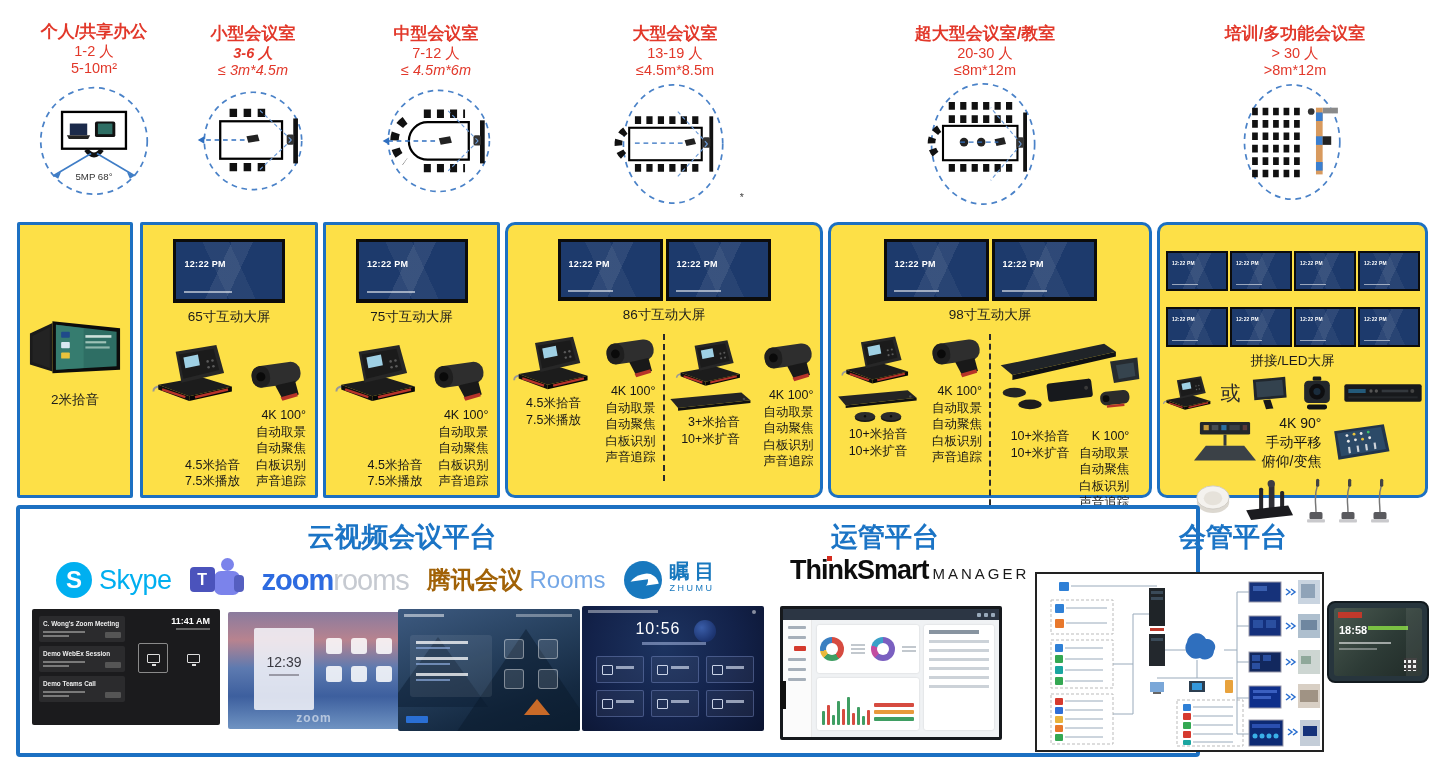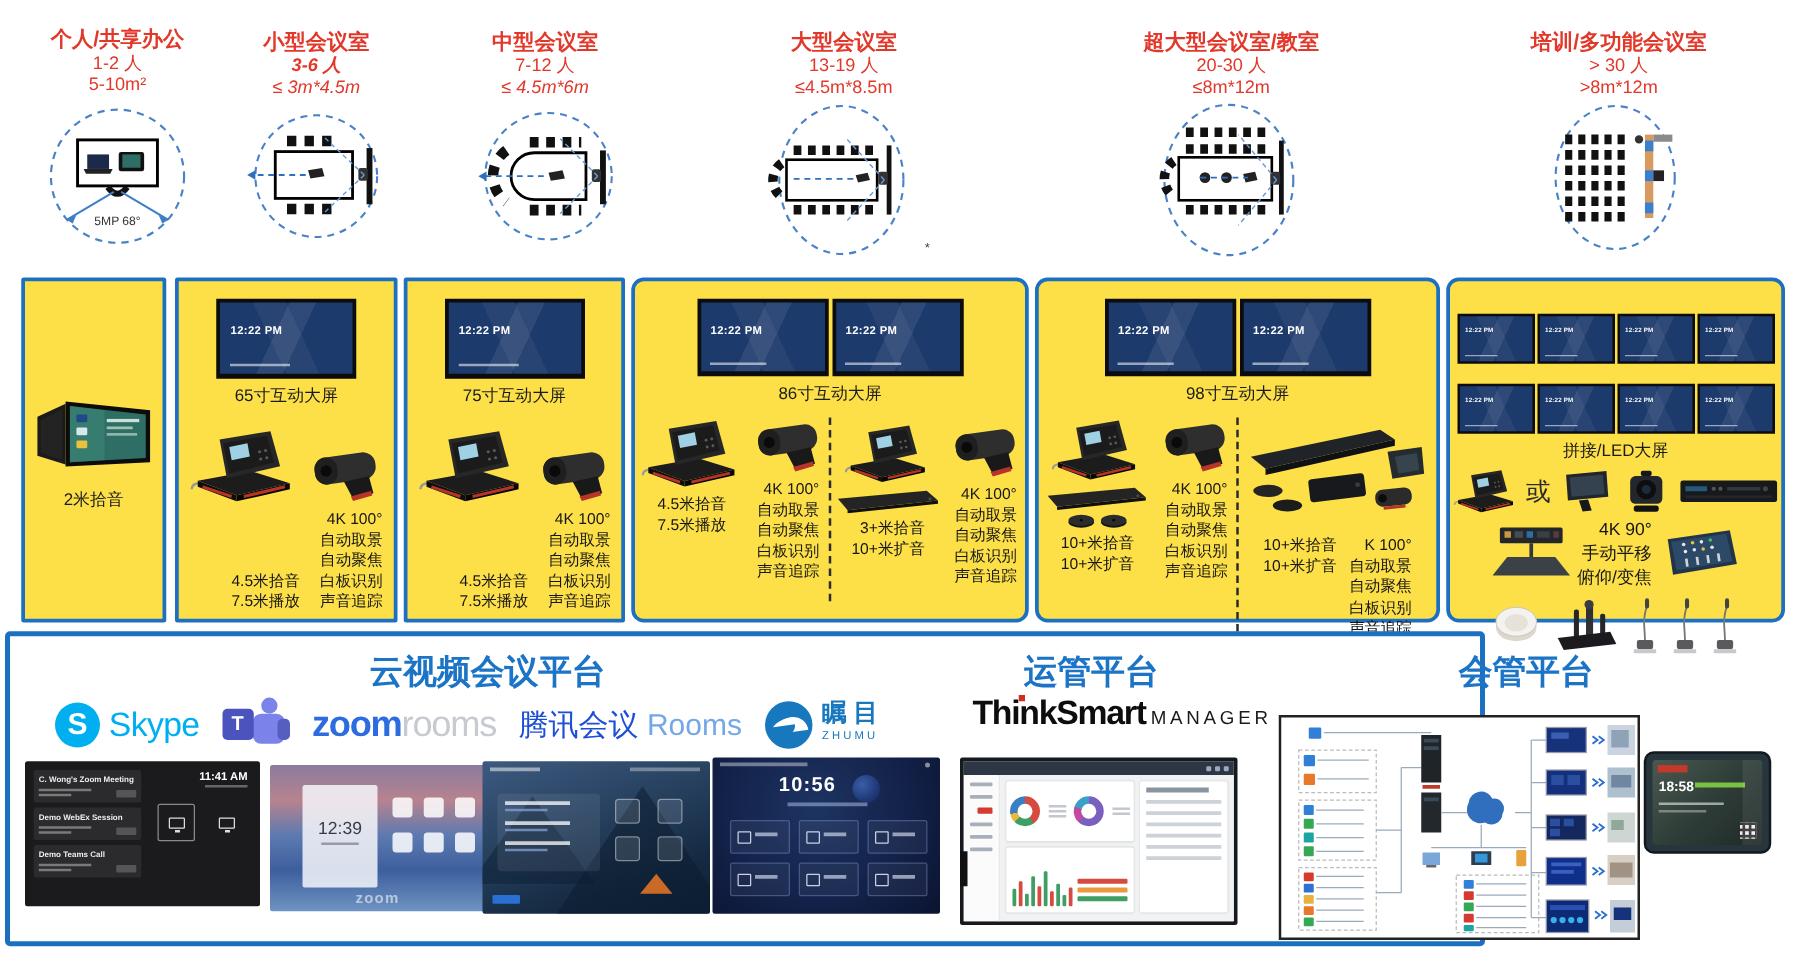--- a/index.html
+++ b/index.html
@@ -39,36 +39,36 @@
 .devcol{display:flex;flex-direction:column;align-items:center;gap:3px}
 .ledgrid{display:grid;grid-template-columns:repeat(4,62px);gap:2px;margin-top:12px}
 .tv-mini{width:62px;height:40px;padding:2px}
 .tv-mini .tv-time{font-size:9px;transform:scale(.55);transform-origin:left top;top:22%}
 .tv-mini .tv-sub{height:1px}
 .t-row{display:flex;align-items:center;justify-content:center;gap:6px;width:100%}
 .or-label{font-size:20px;color:#2b2b2b}
 .spec-mid{font-size:14px;color:#161616;line-height:1.35;white-space:pre-line;text-align:right}
 
 
-#bottom-box{position:absolute;left:4px;top:505px;width:1184px;height:252px;border:4px solid var(--blue);border-radius:4px;background:#fff}
+#bottom-box{position:absolute;left:16px;top:505px;width:1184px;height:252px;border:4px solid var(--blue);border-radius:4px;background:#fff}
 .band-title{position:absolute;font-size:27px;font-weight:700;color:var(--tblue);text-align:center}
 .logo-row{position:absolute;left:36px;top:46px;display:flex;align-items:center;gap:18px}
 .logo-skype{display:flex;align-items:center;gap:7px}
 .skype-ball{width:36px;height:36px;border-radius:50%;background:#00AFF0;color:#fff;font-size:24px;font-weight:700;display:flex;align-items:center;justify-content:center}
 .skype-word{color:#00AFF0;font-size:27px;font-weight:500;letter-spacing:-.5px}
 .logo-teams{position:relative;width:54px;height:50px}
 .teams-body{position:absolute;left:24px;top:16px;width:26px;height:24px;background:#7B83EB;border-radius:7px}
 .teams-head{position:absolute;left:31px;top:3px;width:13px;height:13px;border-radius:50%;background:#7B83EB}
 .teams-side{position:absolute;left:44px;top:20px;width:10px;height:17px;background:#555FC0;border-radius:4px}
 .teams-tile{position:absolute;left:0;top:12px;width:25px;height:25px;background:#4B53BC;border-radius:4px;color:#fff;font-size:16px;font-weight:700;display:flex;align-items:center;justify-content:center}
 .logo-zoom{font-size:29px;letter-spacing:-1px}
 .logo-zoom .z1{color:#2D6BE0;font-weight:800}
 .logo-zoom .z2{color:#C6CAD1;font-weight:300}
 .logo-tencent{font-size:24px;white-space:nowrap}
-.logo-tencent .t1{color:#1d4ed8;font-weight:400}
+.logo-tencent .t1{color:#a16207;font-weight:700}
 .logo-tencent .t2{color:#74A7E6;font-weight:400}
 .logo-zhumu{display:flex;align-items:flex-start;gap:8px}
 .zhumu-ball{width:38px;height:38px;border-radius:50%;background:#1878BE;position:relative;overflow:hidden}
 .zhumu-wave{position:absolute;left:4px;top:13px;width:30px;height:12px;background:#fff;border-radius:60% 40% 50% 50%/100% 100% 0 0;transform:rotate(-8deg)}
 .zhumu-wave:after{content:"";position:absolute;left:-2px;top:6px;width:22px;height:10px;background:#1878BE;border-radius:0 0 60% 40%/0 0 100% 100%}
 .zhumu-txt{display:flex;flex-direction:column;line-height:1}
 .zhumu-name{color:#1878BE;font-size:20px;font-weight:700;letter-spacing:5px}
 .zhumu-sub{color:#1878BE;font-size:9px;letter-spacing:2.5px;margin-top:3px}
 
 .shot{position:absolute;border-radius:2px;overflow:hidden}
@@ -107,21 +107,21 @@
 .tc-b2{width:34px;height:2px;background:rgba(140,170,220,.7);margin-top:3px}
 .tc-grid{position:absolute;left:106px;top:30px;display:grid;grid-template-columns:repeat(2,20px);gap:10px 14px}
 .tc-ic{width:20px;height:20px;background:rgba(255,255,255,.12);border:1px solid rgba(255,255,255,.4);border-radius:3px}
 .tc-tent{position:absolute;right:30px;bottom:16px;width:0;height:0;border-style:solid;border-width:0 13px 16px 13px;border-color:transparent transparent #c96a28 transparent}
 .tc-tag{position:absolute;left:8px;bottom:8px;width:22px;height:7px;background:#2a6fd4;border-radius:1px}
 
 .shot-zhumu{left:562px;top:97px;width:182px;height:125px;background:radial-gradient(circle at 45% 32%,#1d3461 0%,#13224a 55%,#0b1430 100%)}
 .zh-top{position:absolute;left:6px;top:4px;width:70px;height:3px;background:rgba(255,255,255,.4)}
 .zh-dot{position:absolute;right:8px;top:4px;width:4px;height:4px;border-radius:50%;background:rgba(255,255,255,.5)}
 .zh-globe{position:absolute;left:112px;top:14px;width:22px;height:22px;border-radius:50%;background:radial-gradient(circle at 35% 35%,#3a5da8,#1c3470 70%)}
-.zh-time{position:absolute;left:0;right:30px;top:14px;text-align:center;color:#fff;font-size:16px;font-weight:700;letter-spacing:1px}
+.zh-time{position:absolute;left:0;right:30px;top:14px;text-align:center;color:#fff;font-size:16px;font-weight:400;letter-spacing:1px}
 .zh-sub{position:absolute;left:60px;top:36px;width:64px;height:3px;background:rgba(200,215,255,.45)}
 .zh-grid{position:absolute;left:14px;top:50px;display:grid;grid-template-columns:repeat(3,48px);gap:7px}
 .zh-tile{height:27px;background:rgba(255,255,255,.05);border:1px solid rgba(130,150,210,.4);border-radius:2px;position:relative}
 .zh-tile:before{content:"";position:absolute;left:5px;top:8px;width:9px;height:8px;border:1.2px solid rgba(230,238,255,.85);border-radius:1px}
 .zh-tile:after{content:"";position:absolute;left:19px;top:9px;width:18px;height:3px;background:rgba(230,238,255,.6)}
 
 .ts-logo{position:absolute;left:770px;top:46px;width:220px;text-align:center;white-space:nowrap}
 .ts-main{font-size:27px;font-weight:800;color:#0d0d0d;letter-spacing:-1px;position:relative}
 .ts-dot{position:absolute;left:37px;top:1px;width:5px;height:5px;background:#d42b1e}
 .ts-suffix{font-size:15px;color:#1a1a1a;letter-spacing:3px;margin-left:4px}

